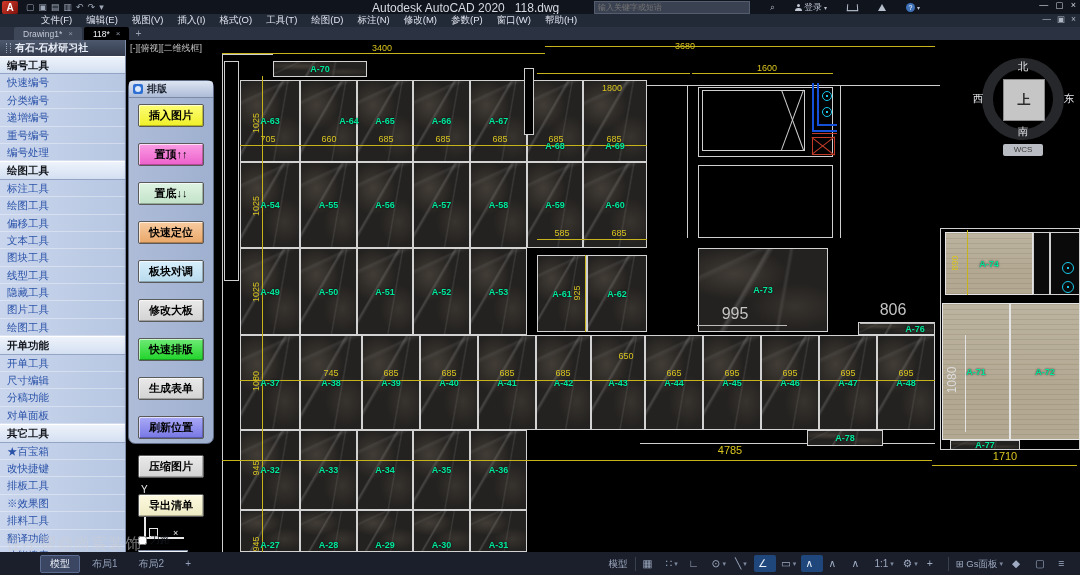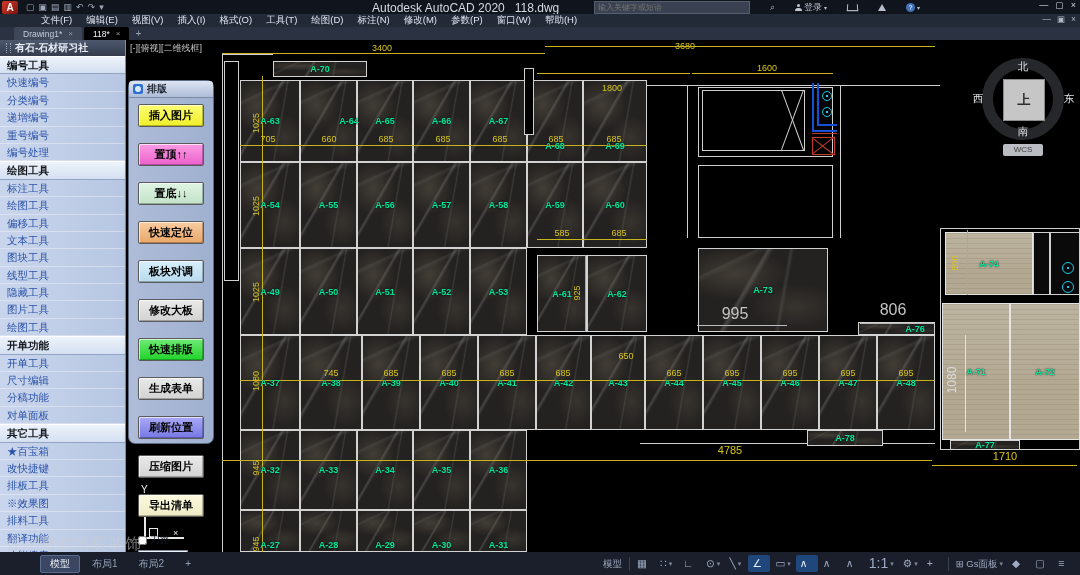--- a/index.html
+++ b/index.html
@@ -498,21 +498,21 @@
       <div class="sb-ic on">
         <span>∧</span>
       </div>
       <div class="sb-ic">
         <span>∧</span>
       </div>
       <div class="sb-ic">
         <span>∧</span>
       </div>
       <div class="sb-ic">
-        <span style="font-size: 14px;">1:1</span>
+        <span style="font-size: 10px;">1:1</span>
         <span class="crt">▾</span>
       </div>
       <div class="sb-ic">
         <span>⚙</span>
         <span class="crt">▾</span>
       </div>
       <div class="sb-ic">
         <span>+</span>
       </div>
       <div class="sb-sep"></div>

